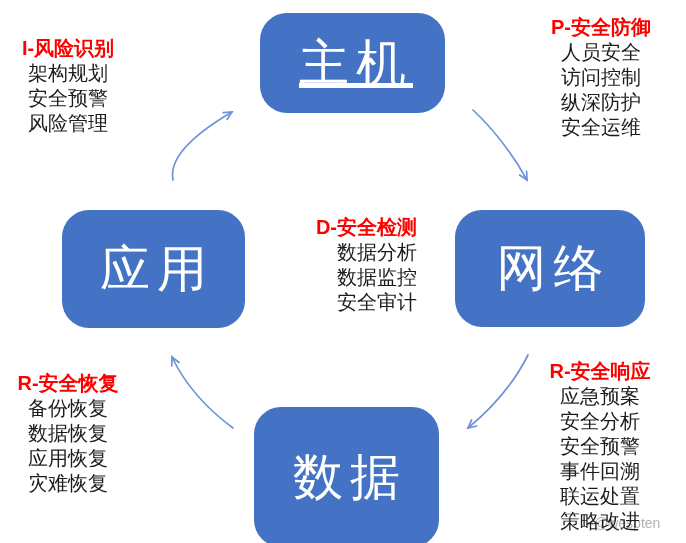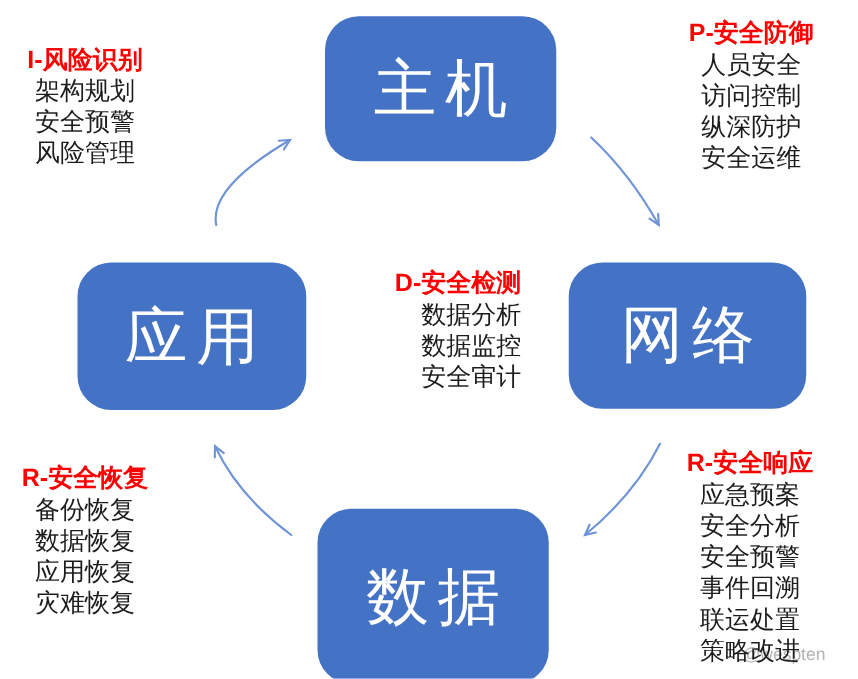--- a/index.html
+++ b/index.html
@@ -49,21 +49,21 @@
     border-radius: 27px;
     display: flex;
     align-items: center;
     justify-content: center;
     color: var(--node-text);
     font-size: 50px;
     letter-spacing: 7px;
     text-indent: 7px; 
     z-index: 2;
   }
-  .node-host        { left: 260px; top: 13px;  width: 185px; height: 116px; }
+  .node-host        { left: 260px; top: 13px;  width: 185px; height: 100px; text-decoration: underline; }
   .node-application { left: 62px;  top: 210px; width: 183px; height: 118px; }
   .node-network     { left: 455px; top: 210px; width: 190px; height: 117px; }
   .node-data        { left: 254px; top: 407px; width: 185px; height: 140px; }
 
   .tblock {
     position: absolute;
     width: 132px;
     text-align: center;
     z-index: 3;
   }

